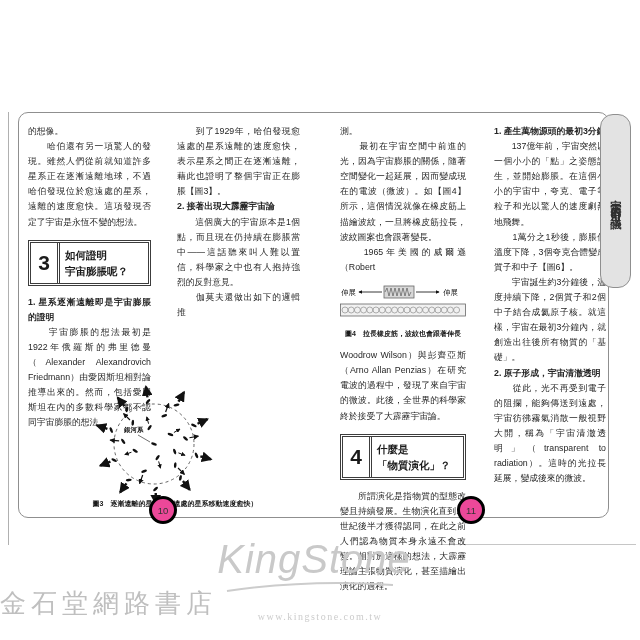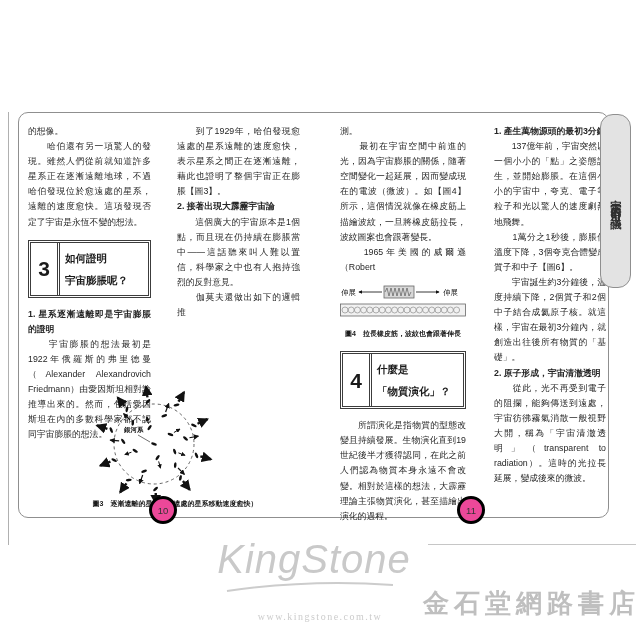--- a/index.html
+++ b/index.html
@@ -19,21 +19,21 @@
   #colR1{left:340px;width:126px;}
   #colR2{left:494px;width:112px;}
   .col p{margin:0;}
   .subhead{font-weight:bold;margin-top:9px;margin-bottom:1px;}
   .subhead.first{margin-top:0;}
 
   
   .secbox{display:flex;align-items:stretch;border:3px double #3c3c3c;margin:10px 0 9px;background:#fff;}
   .secbox .num{width:26px;display:flex;align-items:center;justify-content:center;
                font-size:21px;font-weight:bold;border-right:3px double #3c3c3c;color:#1a1a1a;}
-  .secbox .title{padding:4px 5px;font-weight:bold;font-size:10.5px;line-height:22px;
+  .secbox .title{padding:4px 5px;font-weight:bold;font-size:10.5px;line-height:16px;
                  white-space:pre-line;display:flex;align-items:center;text-align:left;color:#1a1a1a;}
 
   
   .fig4wrap{margin:9px 0 7px;}
   .figcap{font-size:7px;font-weight:bold;text-align:center;margin-top:3px;color:#1a1a1a;}
 
   
   #fig3svg{position:absolute;left:72px;top:380px;}
   #fig3cap{position:absolute;left:30px;top:499px;width:290px;text-align:center;
            font-size:7px;font-weight:bold;color:#1a1a1a;}
@@ -47,22 +47,22 @@
 
   
   .chapter-tab{position:absolute;left:600px;top:114px;width:29px;height:172px;background:#e3e3e3;
                border:1px solid #8f8f8f;border-radius:13px;display:flex;align-items:center;justify-content:center;
                writing-mode:vertical-rl;font-size:11px;font-weight:bold;letter-spacing:3px;color:#2e2e2e;}
 
   
   .wm-brand{position:absolute;left:0;top:537px;width:628px;text-align:center;font-size:40px;
             font-style:italic;color:#c9c9c9;letter-spacing:1px;}
   .wm-swoosh{position:absolute;left:225px;top:579px;}
-  .wm-store{position:absolute;left:0;top:586px;width:640px;text-align:right;font-size:26px;
-            color:#bfbfbf;font-family:"Liberation Serif",serif;font-weight:bold;letter-spacing:5px;}
+  .wm-store{position:absolute;left:0;top:586px;width:640px;text-align:left;font-size:26px;
+            color:#bfbfbf;font-family:"Liberation Serif",serif;font-weight:normal;letter-spacing:5px;}
   .wm-url{position:absolute;left:0;top:611px;width:640px;text-align:center;font-size:10px;
           color:#cccccc;letter-spacing:1.5px;font-family:"Liberation Serif",serif;}
 </style>
 </head>
 <body>
 
 <div id="canvas">
 
   <div class="left-edge-line"></div>
   <div class="spread-border"></div>
@@ -178,20 +178,21 @@
             <circle cx="91.80000000000003" cy="26" r="3" fill="none" stroke="#999" stroke-width="0.8"></circle>
             <circle cx="98.00000000000003" cy="26" r="3" fill="none" stroke="#999" stroke-width="0.8"></circle>
             <circle cx="104.20000000000003" cy="26" r="3" fill="none" stroke="#999" stroke-width="0.8"></circle>
             <circle cx="110.40000000000003" cy="26" r="3" fill="none" stroke="#999" stroke-width="0.8"></circle>
             <circle cx="116.60000000000004" cy="26" r="3" fill="none" stroke="#999" stroke-width="0.8"></circle>
           </g>
       </svg>
       <div class="figcap">圖4　拉長橡皮筋，波紋也會跟著伸長</div>
     </div>
 
+    <p>Woodrow Wilson）與彭齊亞斯（Arno Allan Penzias）在研究電波的過程中，發現了來自宇宙的微波。此後，全世界的科學家終於接受了大霹靂宇宙論。</p>
     <div class="secbox">
       <div class="num">4</div>
       <div class="title">什麼是
 「物質演化」？</div>
     </div>
     <p>　　所謂演化是指物質的型態改變且持續發展。生物演化直到19世紀後半才獲得認同，在此之前人們認為物質本身永遠不會改變。相對於這樣的想法，大霹靂理論主張物質演化，甚至描繪出演化的過程。</p>
   </div>
 
   <div class="col" id="colR2">
     <p class="subhead first">1. 產生萬物源頭的最初3分鐘</p>

